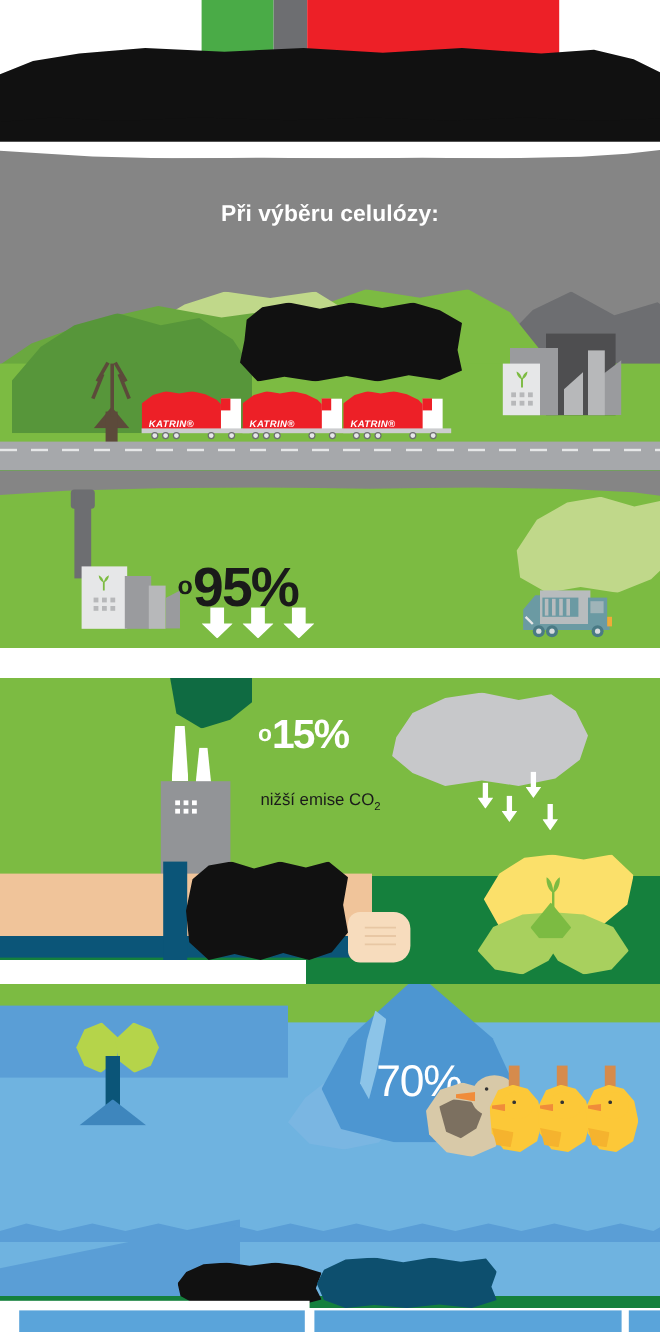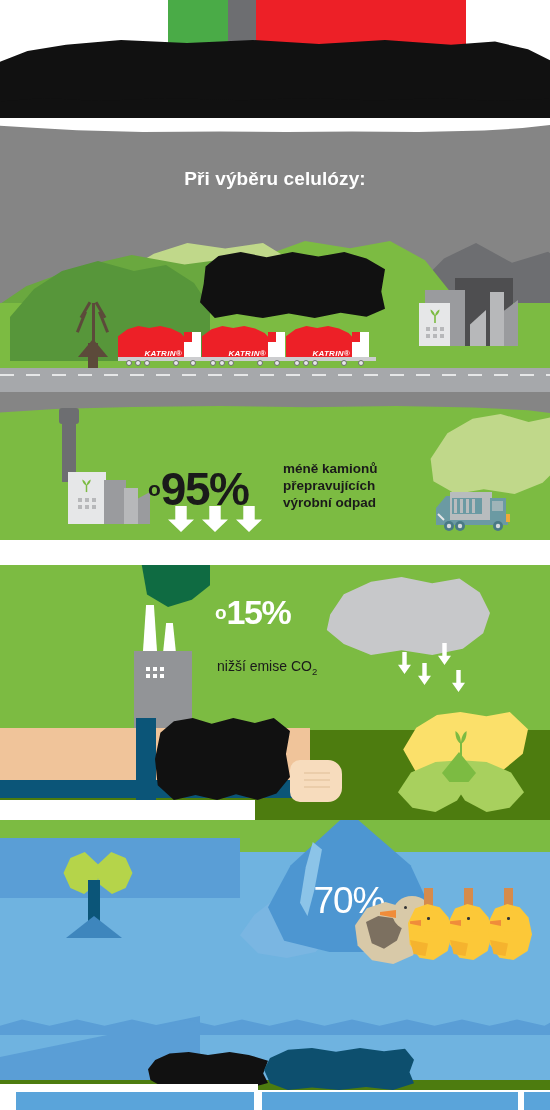--- a/index.html
+++ b/index.html
@@ -6,21 +6,21 @@
   html,body{margin:0;padding:0;background:#ffffff;}
   body{
     font-family:"Liberation Sans","DejaVu Sans",sans-serif;
     -webkit-font-smoothing:antialiased;
   }
   #page{
     position:relative;
     width:550px;
     height:1110px;
     overflow:hidden;
-    background:#4d7c0f;
+    background:#15803d;
   }
   .abs{position:absolute;}
 
   
   #top-band{left:0;top:0;width:550px;height:143px;background:#ffffff;}
   #logo-green{left:168px;top:0;width:60px;height:68px;background:#4aab47;}
   #logo-gray{left:228px;top:0;width:28px;height:78px;background:#6d6e71;}
   #logo-red{left:256px;top:0;width:210px;height:68px;background:#ed2027;}
   #logo-red-lower{left:256px;top:62px;width:210px;height:18px;background:#ed2027;
      clip-path:polygon(0 0,100% 0,97% 100%,55% 86%,20% 96%,0 60%);}
@@ -79,21 +79,21 @@
   #fac-slope2{left:470px;top:310px;width:16px;height:36px;background:#b7b8ba;
     clip-path:polygon(0 40%,100% 0,100% 100%,0 100%);}
   .sprout{position:absolute;}
   .win-dots{position:absolute;display:grid;grid-template-columns:repeat(3,4px);gap:3px;}
   .win-dots i{display:block;width:4px;height:4px;background:#b7b8ba;}
 
   
   .truck{position:absolute;width:100px;height:42px;}
   .truck .trailer{position:absolute;left:0;top:0;width:68px;height:32px;background:#ed2027;
      clip-path:polygon(0 32%,14% 10%,30% 0,46% 6%,62% 0,78% 8%,92% 22%,100% 40%,100% 100%,0 100%);}
-  .truck .brand{position:absolute;left:6px;top:23px;width:58px;text-align:right;
+  .truck .brand{position:absolute;left:6px;top:23px;width:58px;text-align:left;
      color:#ffffff;font-size:8px;font-weight:bold;font-style:italic;letter-spacing:.3px;}
   .truck .cab{position:absolute;left:66px;top:6px;width:17px;height:26px;background:#ffffff;
      clip-path:polygon(0 0,100% 0,100% 100%,0 100%);}
   .truck .cab-notch{position:absolute;left:66px;top:6px;width:8px;height:10px;background:#ed2027;}
   .truck .chassis{position:absolute;left:0;top:31px;width:90px;height:4px;background:#cccdcf;}
   .truck .wheel{position:absolute;top:34px;width:6px;height:6px;border-radius:50%;
      background:#e6e7e8;border:1.5px solid #6d6e71;box-sizing:border-box;}
 
   
   #road{left:0;top:368px;width:550px;height:24px;background:#a6a8ab;}
@@ -362,25 +362,20 @@
     <div class="abs" id="s95-bldg-dk2"></div>
 
     <div class="abs" id="s95-num">
       <span class="pre">o</span><span class="big">95%</span>
     </div>
 
     <div class="arrow-down" style="left:168px;top:114px;"></div>
     <div class="arrow-down" style="left:202px;top:114px;"></div>
     <div class="arrow-down" style="left:236px;top:114px;"></div>
 
-    <div class="abs" id="s95-label">
-      <div>méně kamionů</div>
-      <div>přepravujících</div>
-      <div>výrobní odpad</div>
-    </div>
   </div>
 
   <svg class="abs" id="s95-gtruck" width="92" height="52" viewBox="0 0 92 52">
     <path d="M4 28 L14 16 L20 16 L20 42 L4 42 Z" fill="#6b9aa3"></path>
     <rect x="18" y="12" width="42" height="30" fill="#b8bcbe"></rect>
     <rect x="20" y="18" width="30" height="16" fill="#6b9aa3"></rect>
     <rect x="22" y="19" width="3" height="14" fill="#b8bcbe"></rect>
     <rect x="28" y="19" width="3" height="14" fill="#b8bcbe"></rect>
     <rect x="34" y="19" width="3" height="14" fill="#b8bcbe"></rect>
     <rect x="40" y="19" width="3" height="14" fill="#b8bcbe"></rect>

